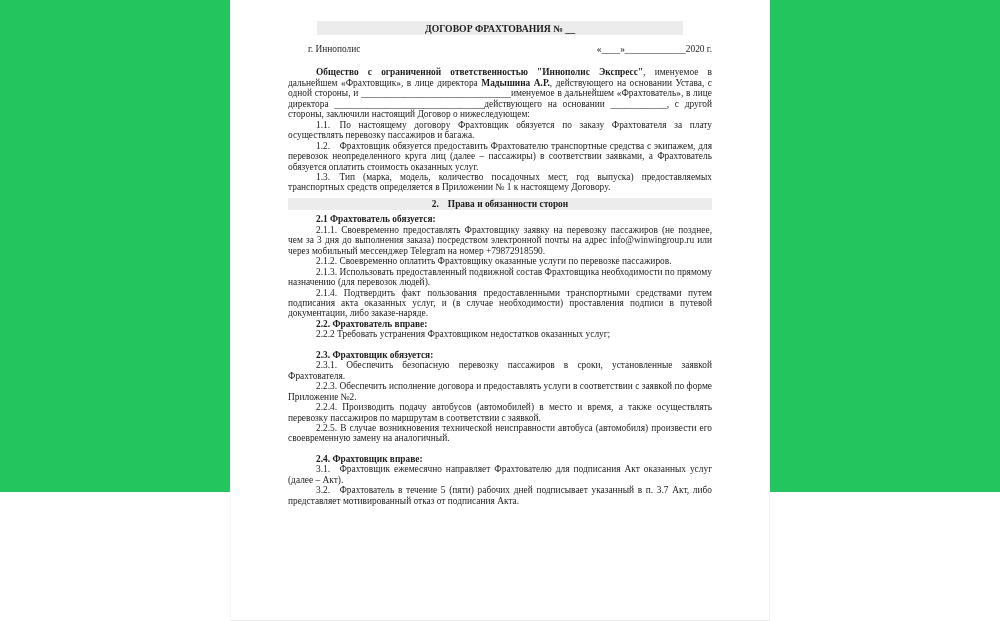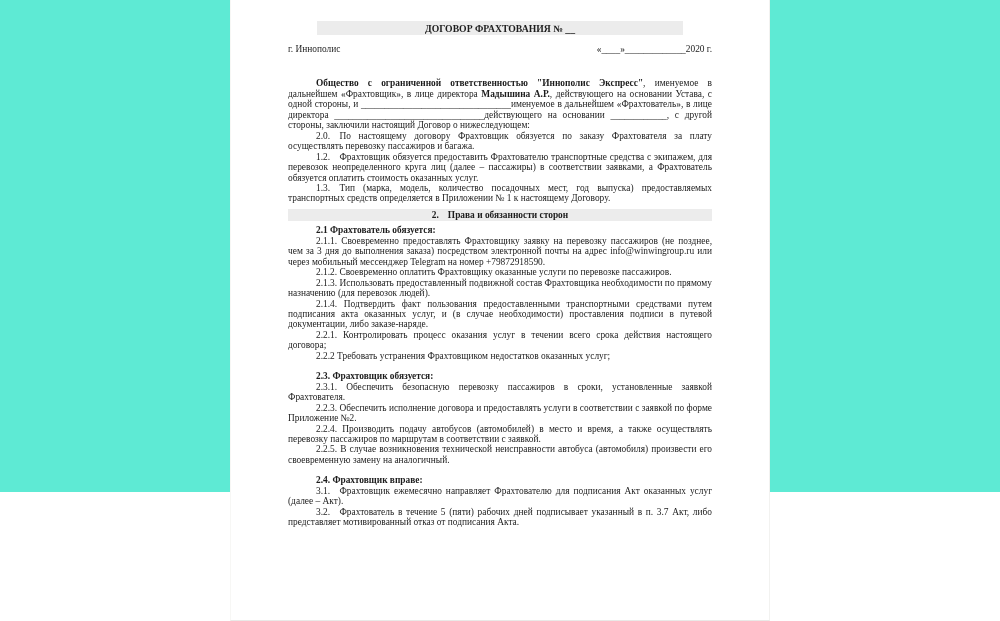--- a/index.html
+++ b/index.html
@@ -3,21 +3,21 @@
 <meta charset="utf-8">
 <style>
   * { box-sizing: border-box; margin: 0; padding: 0; }
   html, body {
     width: 1000px; height: 621px;
     background: #ffffff;
     font-family: "Liberation Serif", "DejaVu Serif", serif;
     color: #1c1c1c;
     overflow: hidden;
   }
-  .canvas { position: relative; width: 1000px; height: 492px; background: #5eead4; }
+  .canvas { position: relative; width: 1000px; height: 492px; background: #22c55e; }
   .doc-page {
     position: absolute; left: 230px; top: 0;
     width: 540px; height: 621px;
     background: #ffffff;
     border-right: 1px solid #f2f2f0;
     border-left: 1px solid #f7f7f5;
     border-bottom: 1px solid #e9e9e7;
     overflow: hidden;
   }
   .doc-content {
@@ -34,22 +34,23 @@
     font-weight: bold;
     font-size: 9.7px;
     line-height: 11px;
     padding: 1.5px 0;
   }
   .meta-row {
     display: flex;
     justify-content: space-between;
     margin-top: 9px;
     text-align: right;
+    margin-left: 20px;
   }
-  .preamble { margin-top: 24px; }
+  .preamble { margin-top: 13px; }
   .preamble span.b { font-weight: bold; }
   .section-heading {
     background: #ececec;
     text-align: center;
     font-weight: bold;
     margin: 5px 0 4px 0;
     padding: 1px 0;
     text-indent: 0;
   }
   .section-heading .h-gap { display: inline-block; width: 9px; }
@@ -70,30 +71,30 @@
       <div class="doc-title">ДОГОВОР ФРАХТОВАНИЯ № __</div>
 
       <div class="meta-row">
         <span>г. Иннополис</span>
         <span>«____»_____________2020 г.</span>
       </div>
 
       <div class="para preamble"><span class="b">Общество с ограниченной ответственностью "Иннополис Экспресс"</span><span>, именуемое в дальнейшем «Фрахтовщик», в лице директора </span><span class="b">Мадышина А.Р.</span><span>, действующего на основании Устава, с одной стороны, и ________________________________именуемое в дальнейшем «Фрахтователь», в лице директора ________________________________действующего на основании ____________, с другой стороны, заключили настоящий Договор о нижеследующем:</span></div>
 
       <div>
-          <div class="para">2.0. По настоящему договору Фрахтовщик обязуется по заказу Фрахтователя за плату осуществлять перевозку пассажиров и багажа.</div>
+          <div class="para">1.1. По настоящему договору Фрахтовщик обязуется по заказу Фрахтователя за плату осуществлять перевозку пассажиров и багажа.</div>
           <div class="para">1.2. Фрахтовщик обязуется предоставить Фрахтователю транспортные средства с экипажем, для перевозок неопределенного круга лиц (далее – пассажиры) в соответствии заявками, а Фрахтователь обязуется оплатить стоимость оказанных услуг.</div>
           <div class="para">1.3. Тип (марка, модель, количество посадочных мест, год выпуска) предоставляемых транспортных средств определяется в Приложении № 1 к настоящему Договору.</div>
           <div class="section-heading"><span>2.</span><span class="h-gap"></span><span>Права и обязанности сторон</span></div>
           <div class="para subhead">2.1 Фрахтователь обязуется:</div>
           <div class="para">2.1.1. Своевременно предоставлять Фрахтовщику заявку на перевозку пассажиров (не позднее, чем за 3 дня до выполнения заказа) посредством электронной почты на адрес info@winwingroup.ru или через мобильный мессенджер Telegram на номер +79872918590.</div>
           <div class="para">2.1.2. Своевременно оплатить Фрахтовщику оказанные услуги по перевозке пассажиров.</div>
           <div class="para">2.1.3. Использовать предоставленный подвижной состав Фрахтовщика необходимости по прямому назначению (для перевозок людей).</div>
           <div class="para">2.1.4. Подтвердить факт пользования предоставленными транспортными средствами путем подписания акта оказанных услуг, и (в случае необходимости) проставления подписи в путевой документации, либо заказе-наряде.</div>
-          <div class="para">2.2.1. Контролировать процесс оказания услуг в течении всего срока действия настоящего договора;</div>
+          <div class="para subhead">2.2. Фрахтователь вправе:</div>
           <div class="para">2.2.2 Требовать устранения Фрахтовщиком недостатков оказанных услуг;</div>
           <div class="para subhead gap-before">2.3. Фрахтовщик обязуется:</div>
           <div class="para">2.3.1. Обеспечить безопасную перевозку пассажиров в сроки, установленные заявкой Фрахтователя.</div>
           <div class="para">2.2.3. Обеспечить исполнение договора и предоставлять услуги в соответствии с заявкой по форме Приложение №2.</div>
           <div class="para">2.2.4. Производить подачу автобусов (автомобилей) в место и время, а также осуществлять перевозку пассажиров по маршрутам в соответствии с заявкой.</div>
           <div class="para">2.2.5. В случае возникновения технической неисправности автобуса (автомобиля) произвести его своевременную замену на аналогичный.</div>
           <div class="para subhead gap-before">2.4. Фрахтовщик вправе:</div>
           <div class="para">3.1. Фрахтовщик ежемесячно направляет Фрахтователю для подписания Акт оказанных услуг (далее – Акт).</div>
           <div class="para">3.2. Фрахтователь в течение 5 (пяти) рабочих дней подписывает указанный в п. 3.7 Акт, либо представляет мотивированный отказ от подписания Акта.</div>
         </div>

